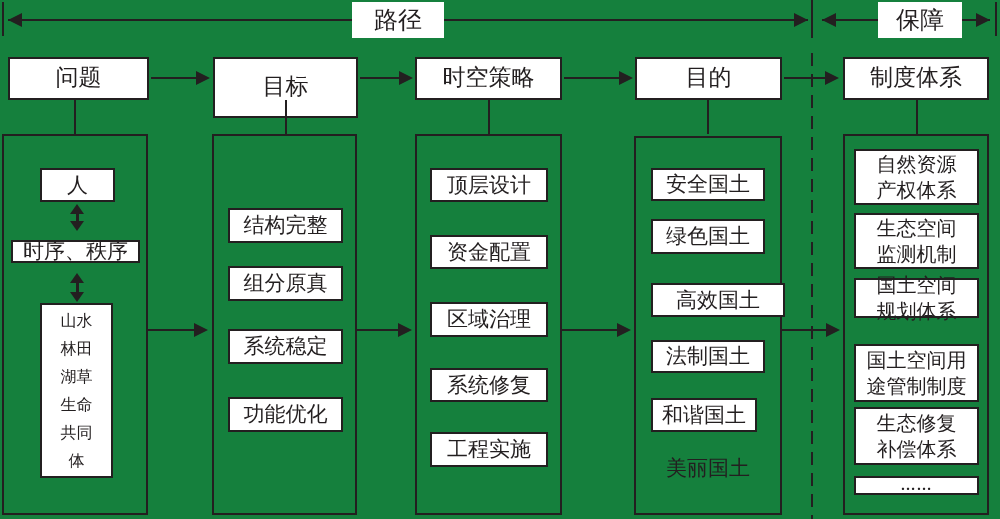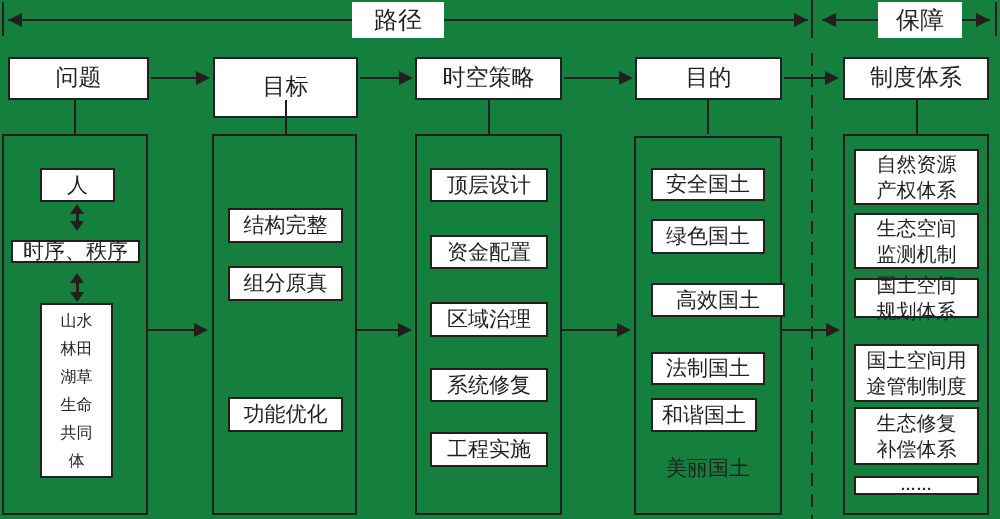--- a/index.html
+++ b/index.html
@@ -140,32 +140,33 @@
   <div class="varrow" style="left:70px;top:273px;height:29px;"></div>
   <div class="box item-box" style="left:40px;top:303px;width:73px;height:175px;font-size:16px;line-height:28px;">山水
 林田
 湖草
 生命
 共同
 体</div>
 
   <div class="box item-box" style="left:228px;top:202px;width:115px;height:35px;margin-top:6px;">结构完整</div>
   <div class="box item-box" style="left:228px;top:266px;width:115px;height:35px;">组分原真</div>
+  <div class="box item-box" style="left:228px;top:329px;width:115px;height:35px;">系统稳定</div>
   <div class="box item-box" style="left:228px;top:397px;width:115px;height:35px;">功能优化</div>
 
   <div class="box item-box" style="left:430px;top:168px;width:118px;height:34px;">顶层设计</div>
   <div class="box item-box" style="left:430px;top:235px;width:118px;height:34px;">资金配置</div>
   <div class="box item-box" style="left:430px;top:302px;width:118px;height:35px;">区域治理</div>
   <div class="box item-box" style="left:430px;top:368px;width:118px;height:34px;">系统修复</div>
   <div class="box item-box" style="left:430px;top:432px;width:118px;height:35px;">工程实施</div>
 
   <div class="box item-box" style="left:651px;top:168px;width:114px;height:33px;">安全国土</div>
   <div class="box item-box" style="left:651px;top:219px;width:114px;height:35px;">绿色国土</div>
   <div class="box item-box" style="left:651px;top:283px;width:134px;height:34px;">高效国土</div>
-  <div class="box item-box" style="left:651px;top:340px;width:114px;height:33px;margin-top:12px;">法制国土</div>
+  <div class="box item-box" style="left:651px;top:340px;width:114px;height:33px;">法制国土</div>
   <div class="box item-box" style="left:651px;top:398px;width:106px;height:34px;">和谐国土</div>
   <div class="plain-label" style="left:651px;top:452px;width:114px;height:32px;">美丽国土</div>
 
   <div class="box item-box two-line" style="left:854px;top:149px;width:125px;height:56px;">自然资源
 产权体系</div>
   <div class="box item-box two-line" style="left:854px;top:213px;width:125px;height:56px;">生态空间
 监测机制</div>
   <div class="box item-box two-line" style="left:854px;top:278px;width:125px;height:40px;">国土空间
 规划体系</div>
   <div class="box item-box two-line" style="left:854px;top:344px;width:125px;height:58px;">国土空间用

